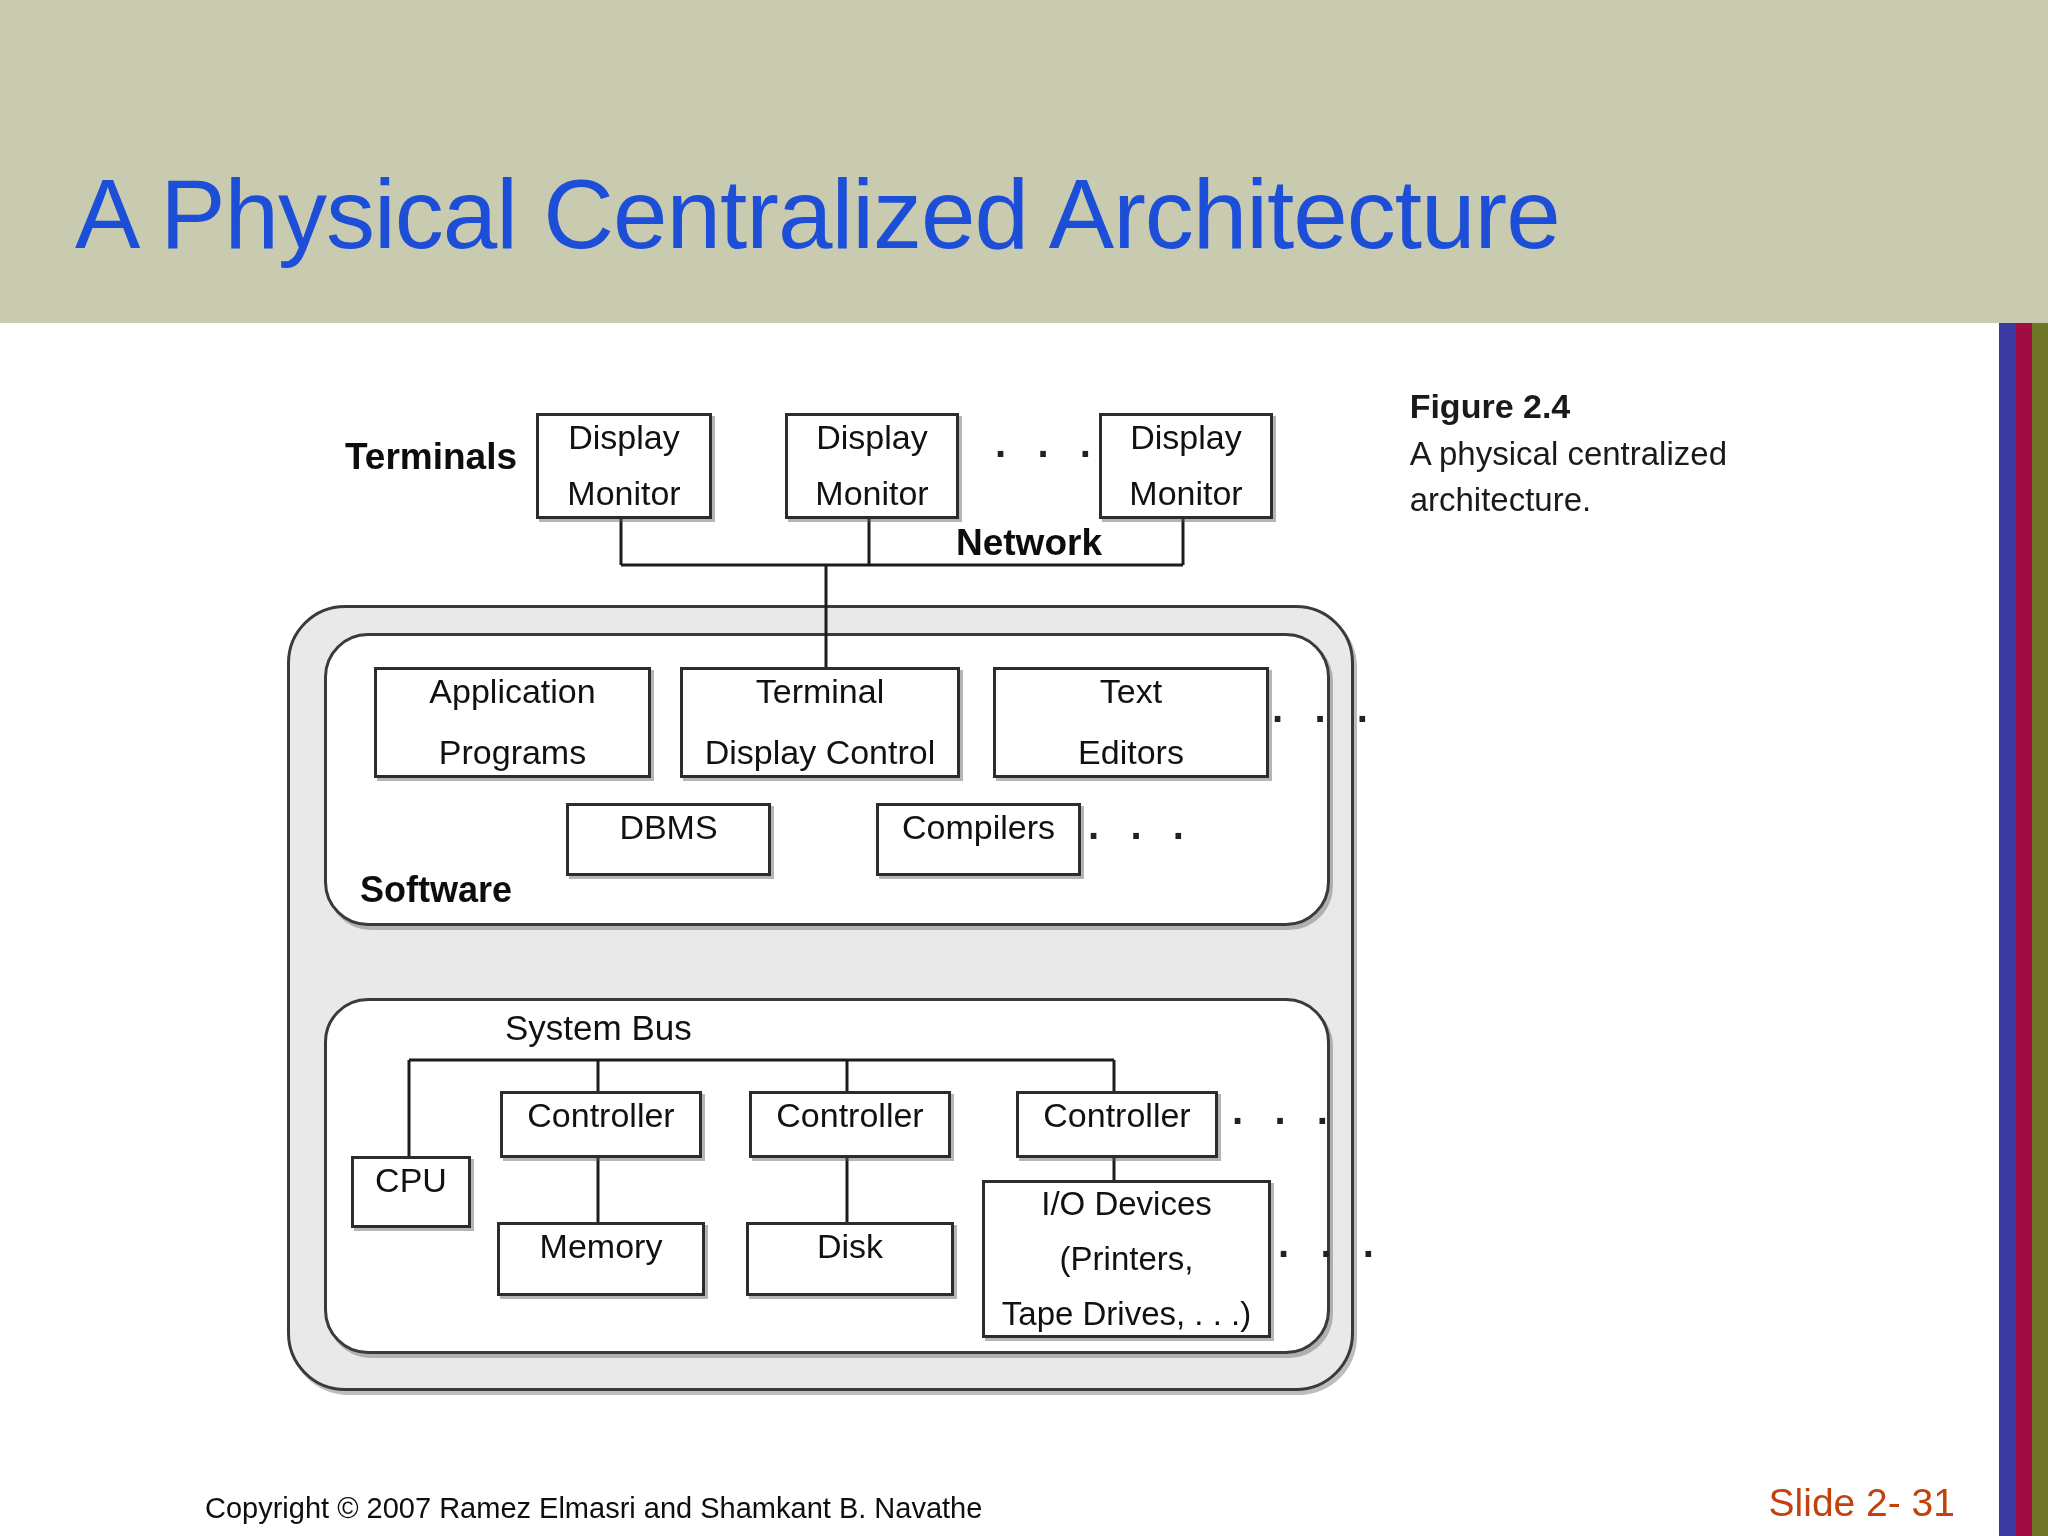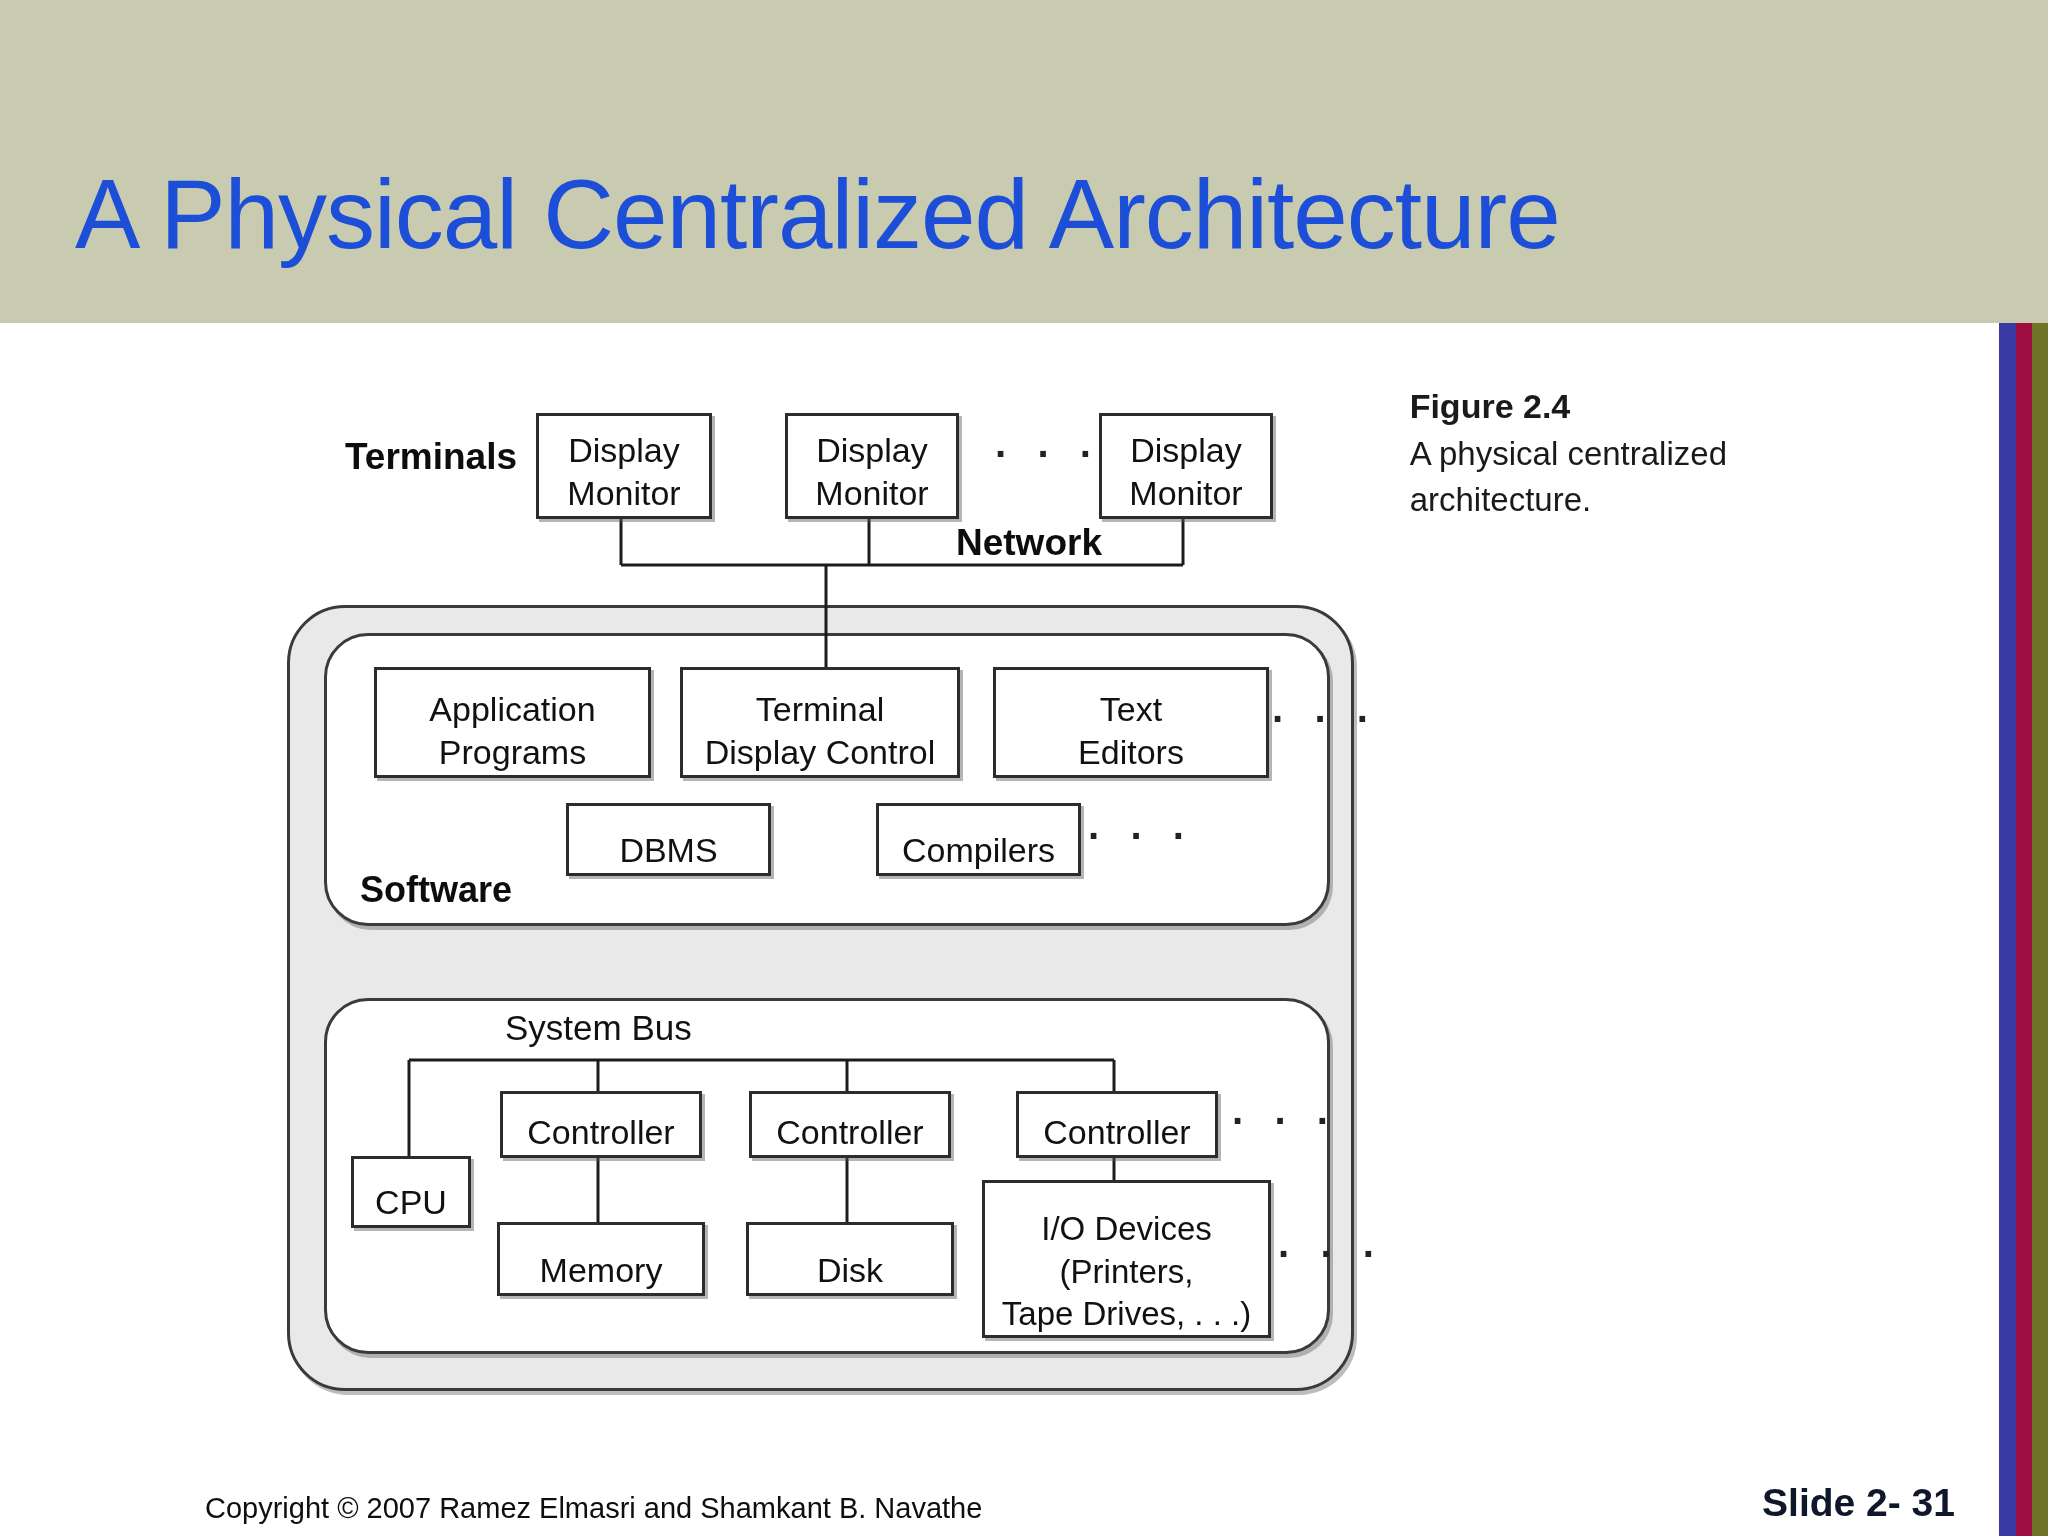--- a/index.html
+++ b/index.html
@@ -13,32 +13,32 @@
   .stripe{position:absolute;top:323px;height:1213px;}
   .stripe.blue{left:1999px;width:17px;background:#3a3aa2;}
   .stripe.crimson{left:2016px;width:16px;background:#a00d40;}
   .stripe.olive{left:2032px;width:16px;background:#6e7428;}
   
   .caption{position:absolute;top:383px;right:321px;text-align:left;font-size:33px;line-height:1.40;margin-left:42px;}
   .caption .cap-title{font-weight:bold;font-size:34px;}
   
   .dbox{position:absolute;background:#ffffff;border:3px solid #2c2c2c;
         box-shadow:3px 3px 0 rgba(90,90,90,0.45);
-        display:flex;flex-direction:column;align-items:center;justify-content:flex-end;
+        display:flex;flex-direction:column;align-items:center;justify-content:space-between;
         text-align:center;font-size:34px;line-height:1.28;color:#111;}
   .round{position:absolute;border:3px solid #3a3a3a;box-shadow:3px 4px 0 rgba(90,90,90,0.4);}
   .gray{background:#e9e9e9;border-radius:58px;}
   .white{background:#ffffff;border-radius:44px;}
   .lbl{position:absolute;font-weight:bold;font-size:37px;color:#0d0d0d;white-space:nowrap;}
   .plain{position:absolute;font-weight:400;font-size:35px;color:#111;white-space:nowrap;}
   .dots{position:absolute;font-size:40px;letter-spacing:9px;color:#222;white-space:nowrap;font-weight:bold;}
   svg.wires{position:absolute;left:0;top:0;pointer-events:none;}
   
   .copyright{position:absolute;left:205px;top:1492px;font-size:29px;color:#0e0e0e;white-space:nowrap;}
-  .slidenum{position:absolute;right:93px;top:1481px;font-size:39px;font-weight:bold;color:#0f172a;white-space:nowrap;}
+  .slidenum{position:absolute;right:93px;top:1481px;font-size:39px;font-weight:normal;color:#c2410c;white-space:nowrap;}
   .z1{z-index:1}.z2{z-index:2}.z3{z-index:3}.z4{z-index:4}
 </style>
 </head>
 <body>
 
 <div class="slide">
 
   <div class="header">
     <div class="title">A Physical Centralized Architecture</div>
   </div>

